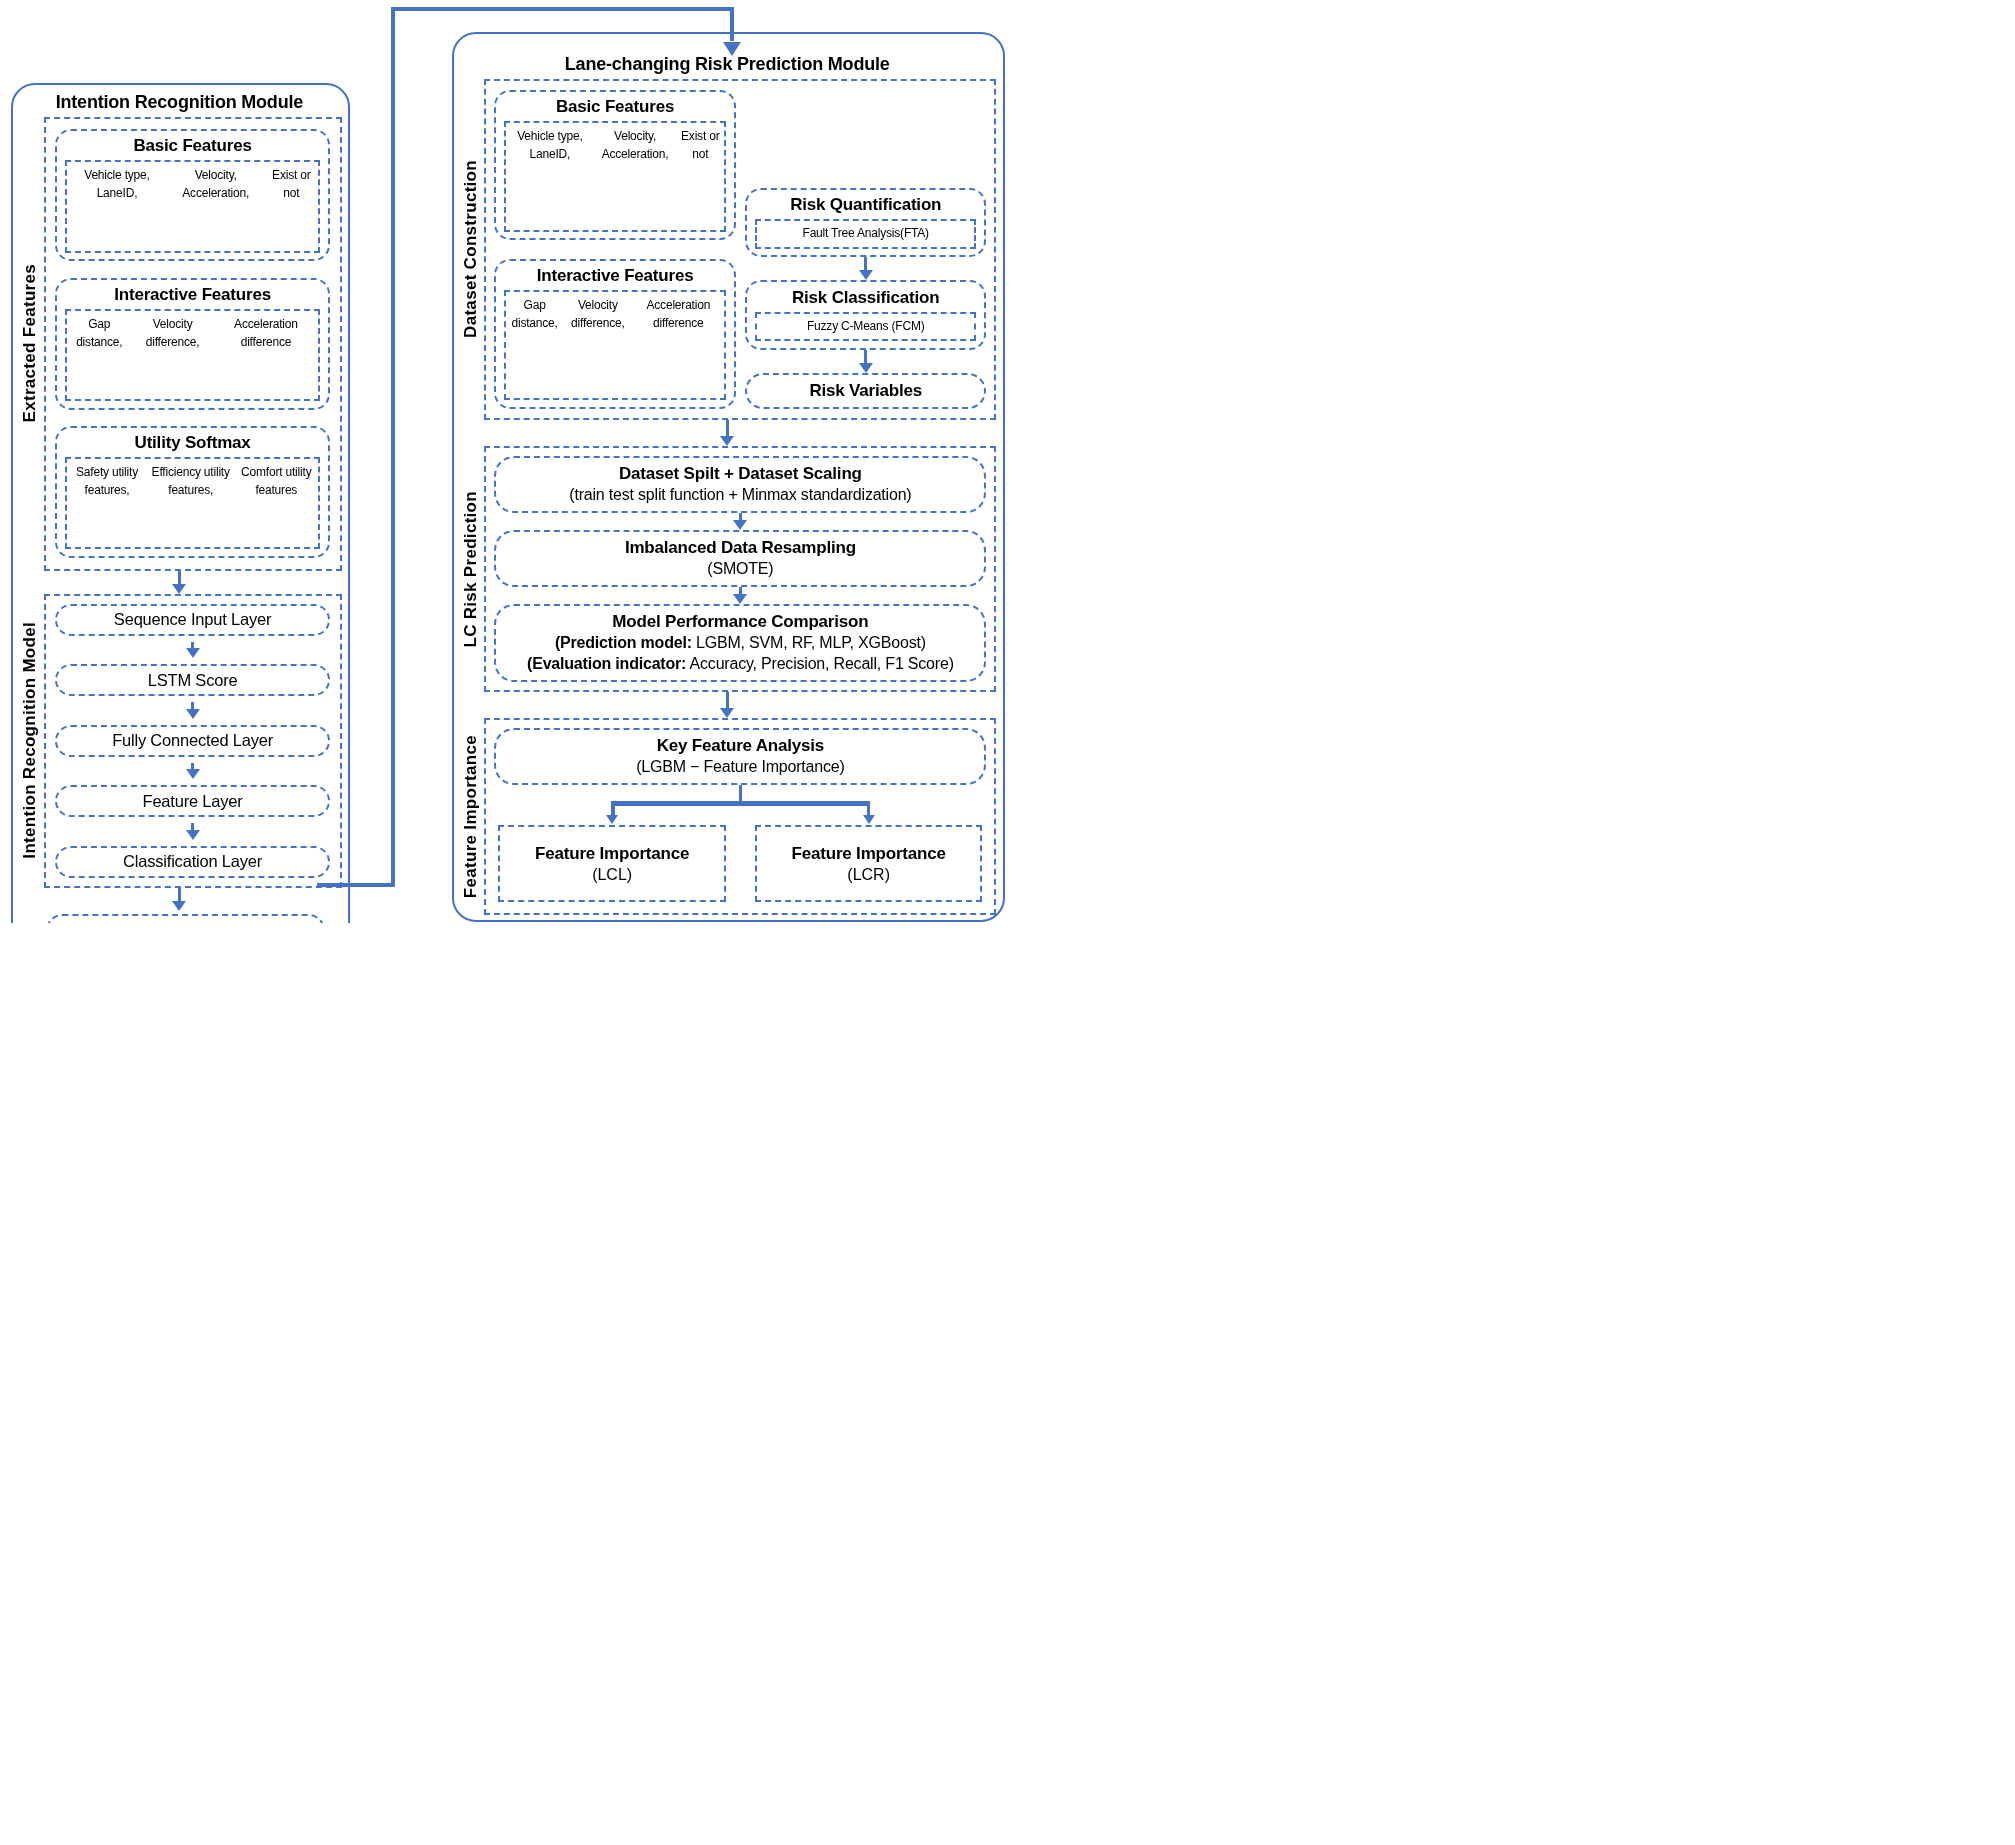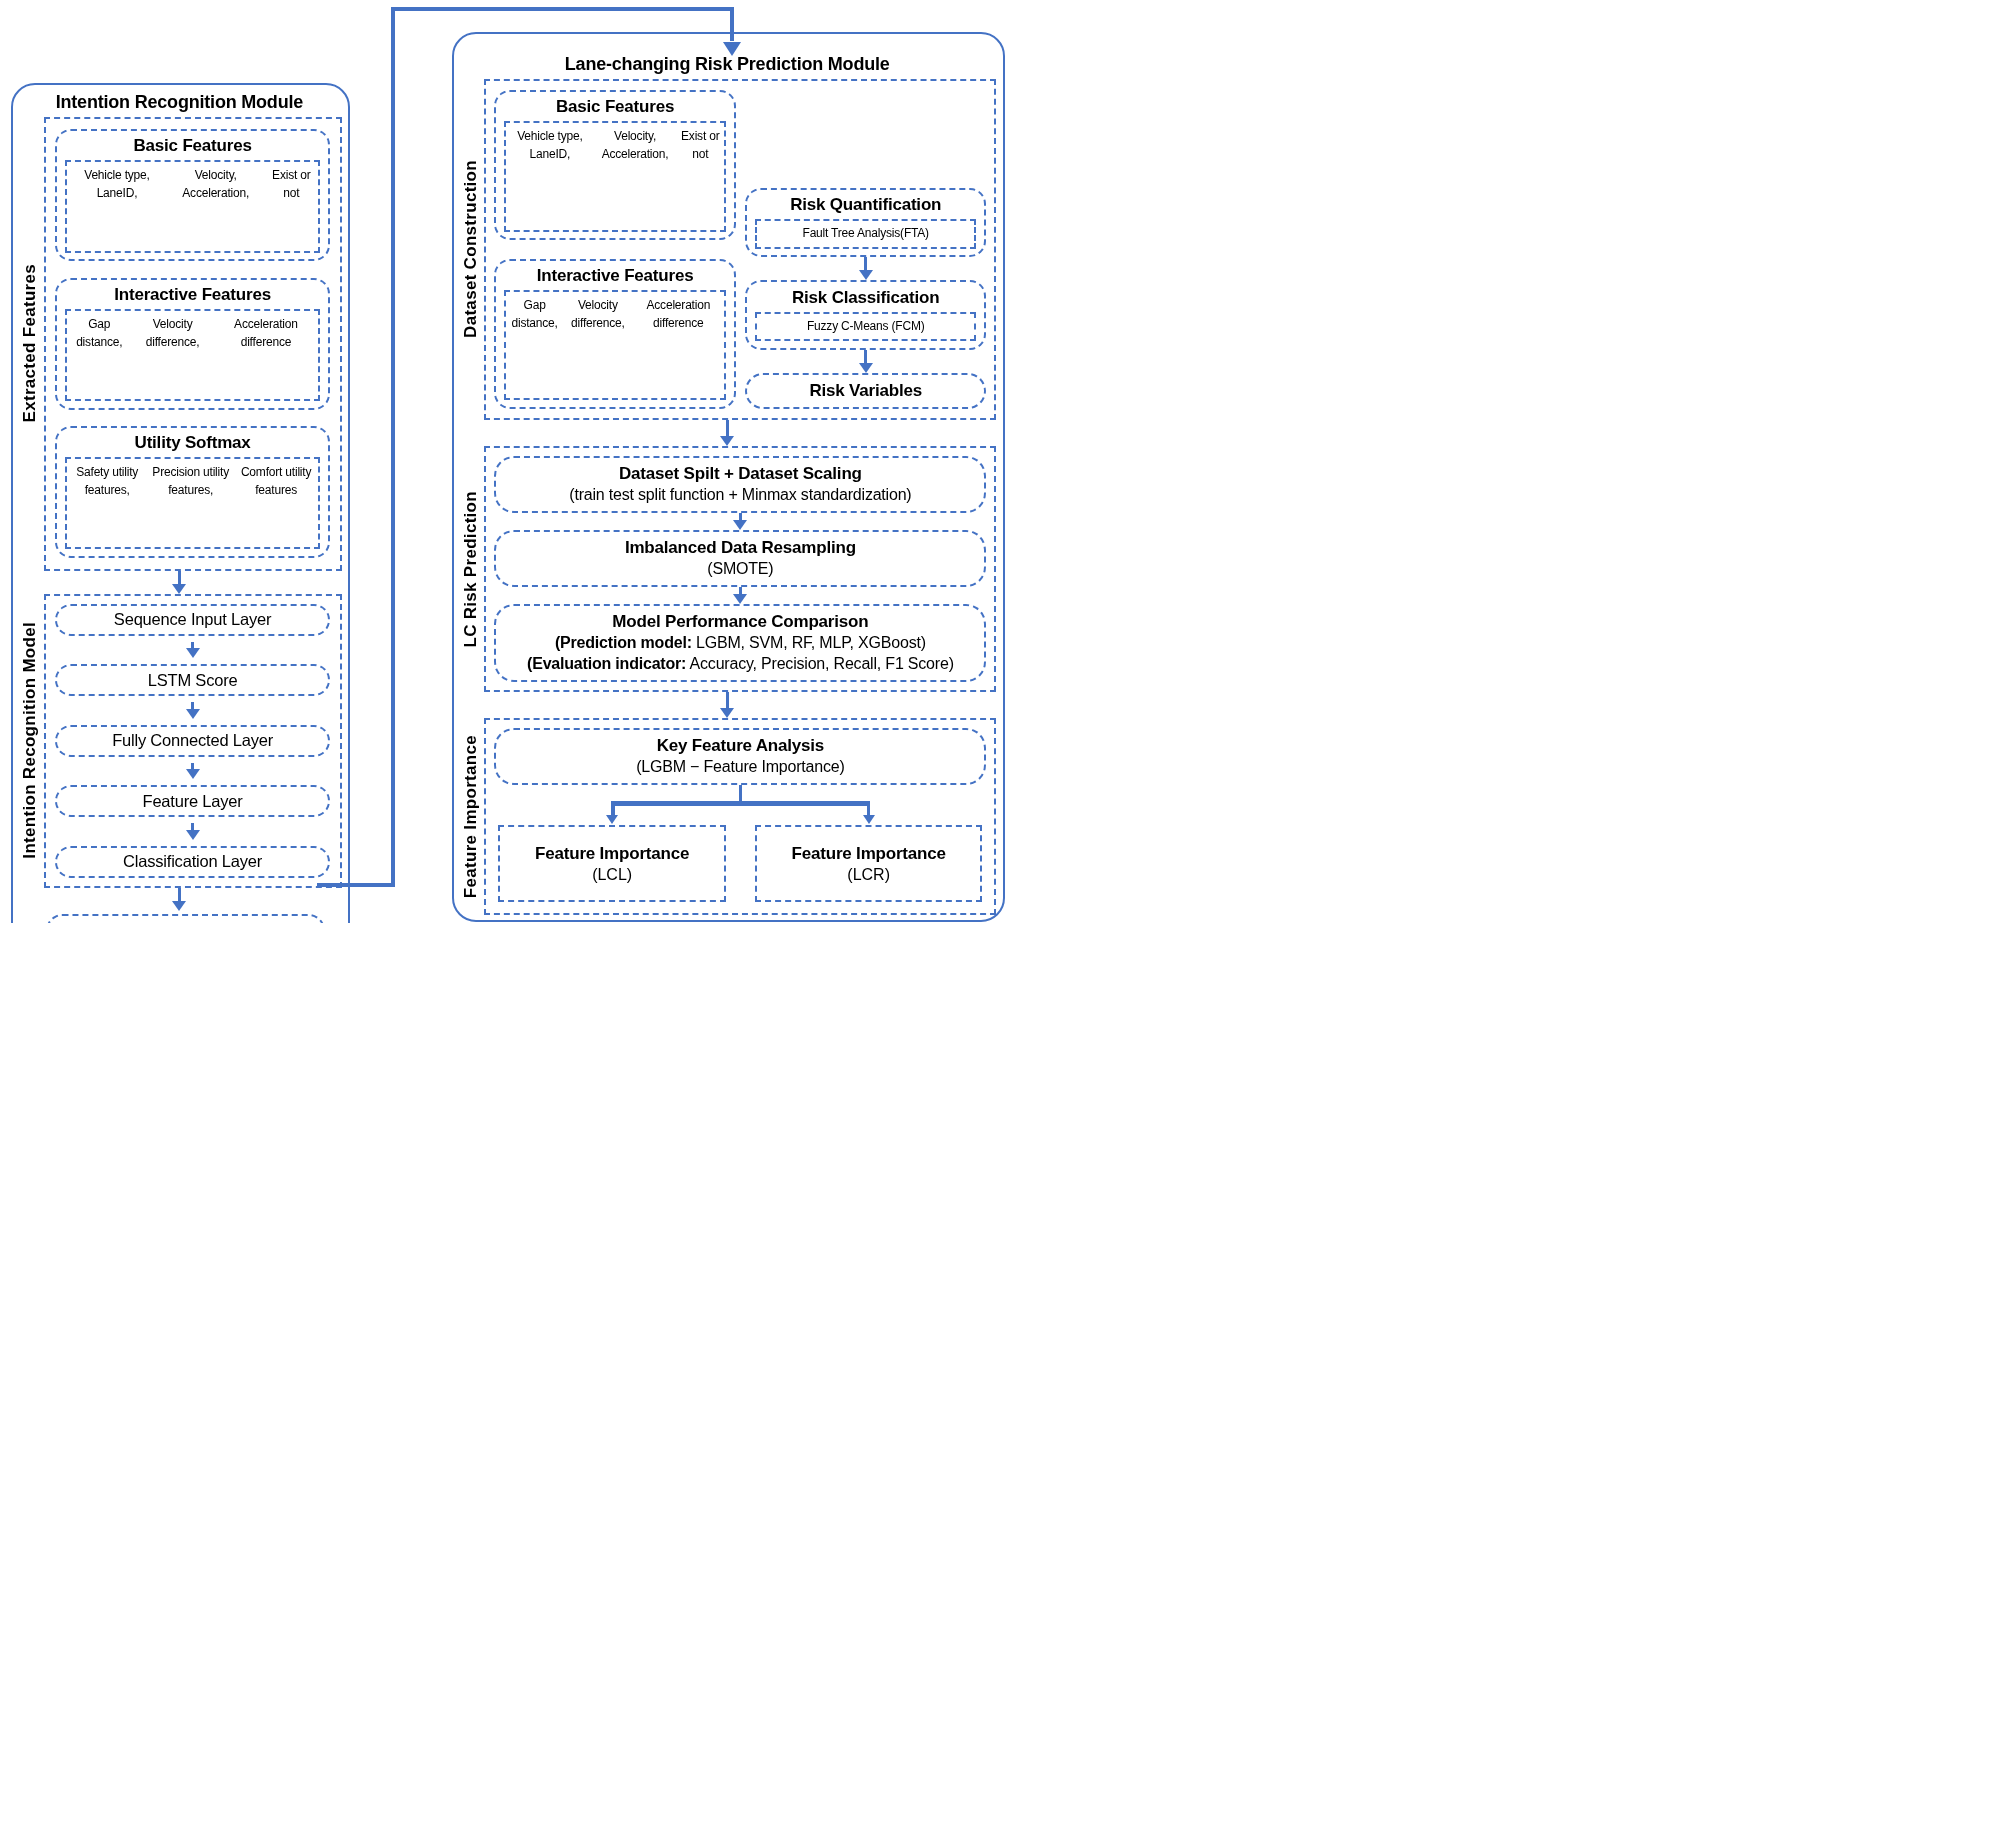--- a/index.html
+++ b/index.html
@@ -172,21 +172,21 @@
             <div>Gap distance,</div>
             <div>Velocity difference,</div>
             <div>Acceleration difference</div>
           </div>
         </div>
 
         <div class="feature-box">
           <div class="feature-title">Utility Softmax</div>
           <div class="feature-inner">
             <div>Safety utility features,</div>
-            <div>Precision utility features,</div>
+            <div>Efficiency utility features,</div>
             <div>Comfort utility features</div>
           </div>
         </div>
 
       </div>
     </div>
 
     <div class="flow-arrow md">
         <div class="stem"></div>
         <div class="head"></div>

